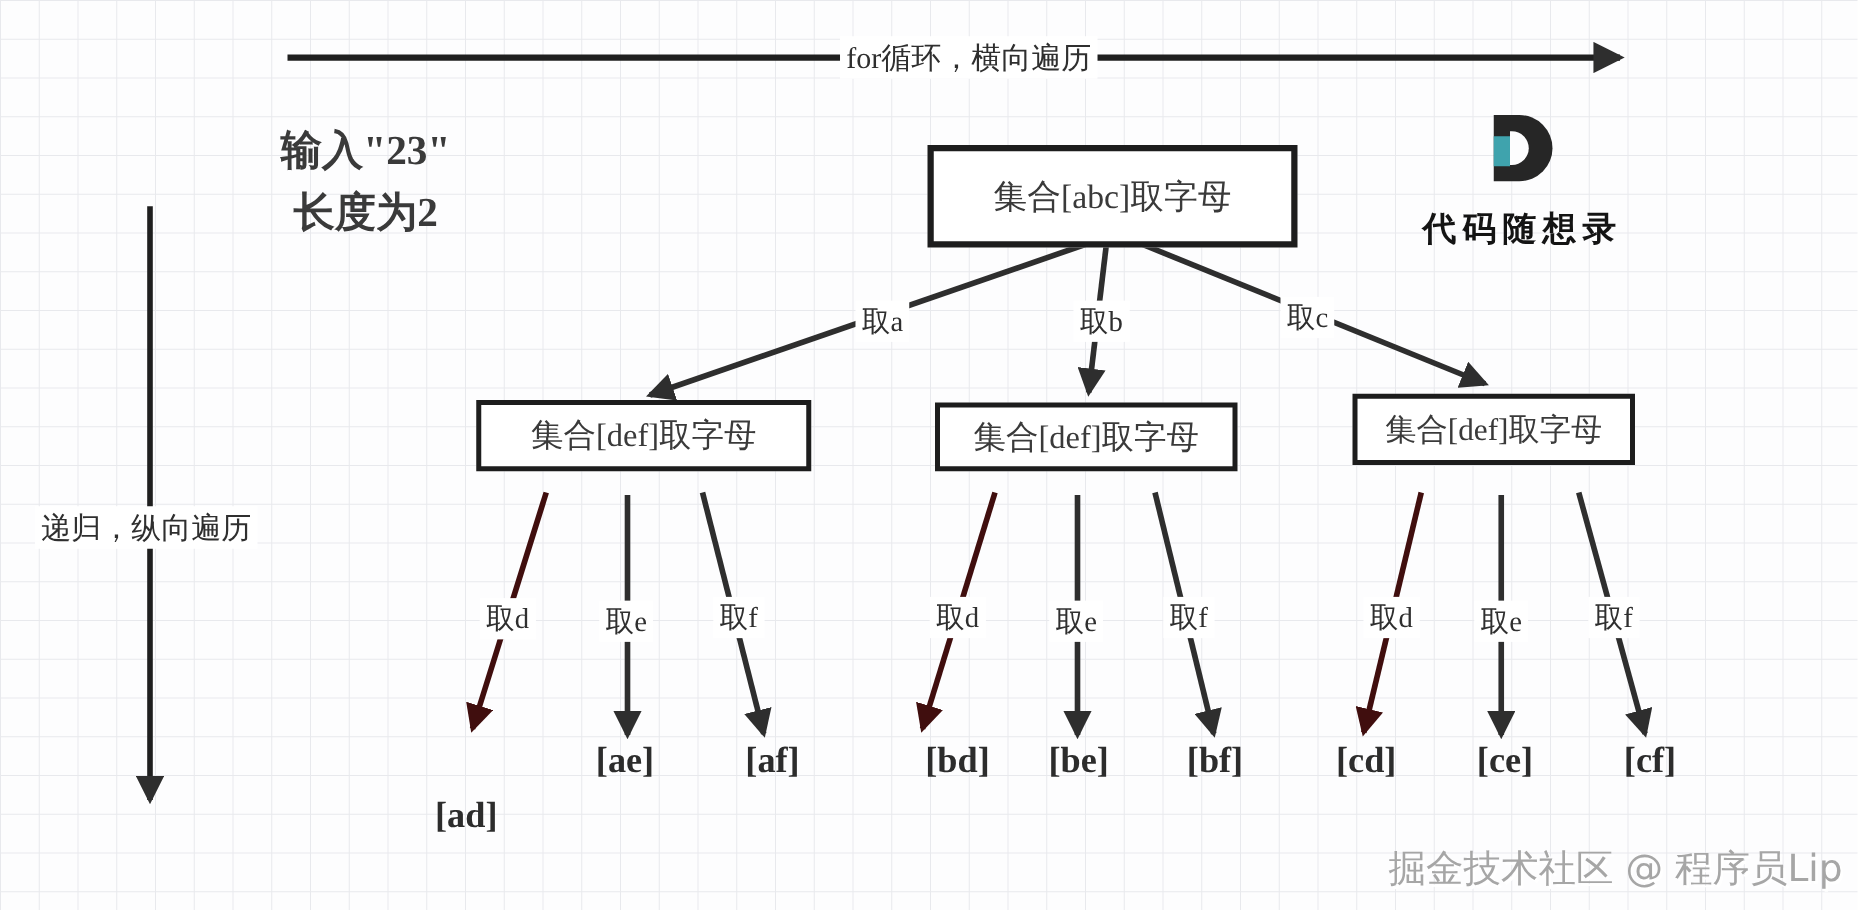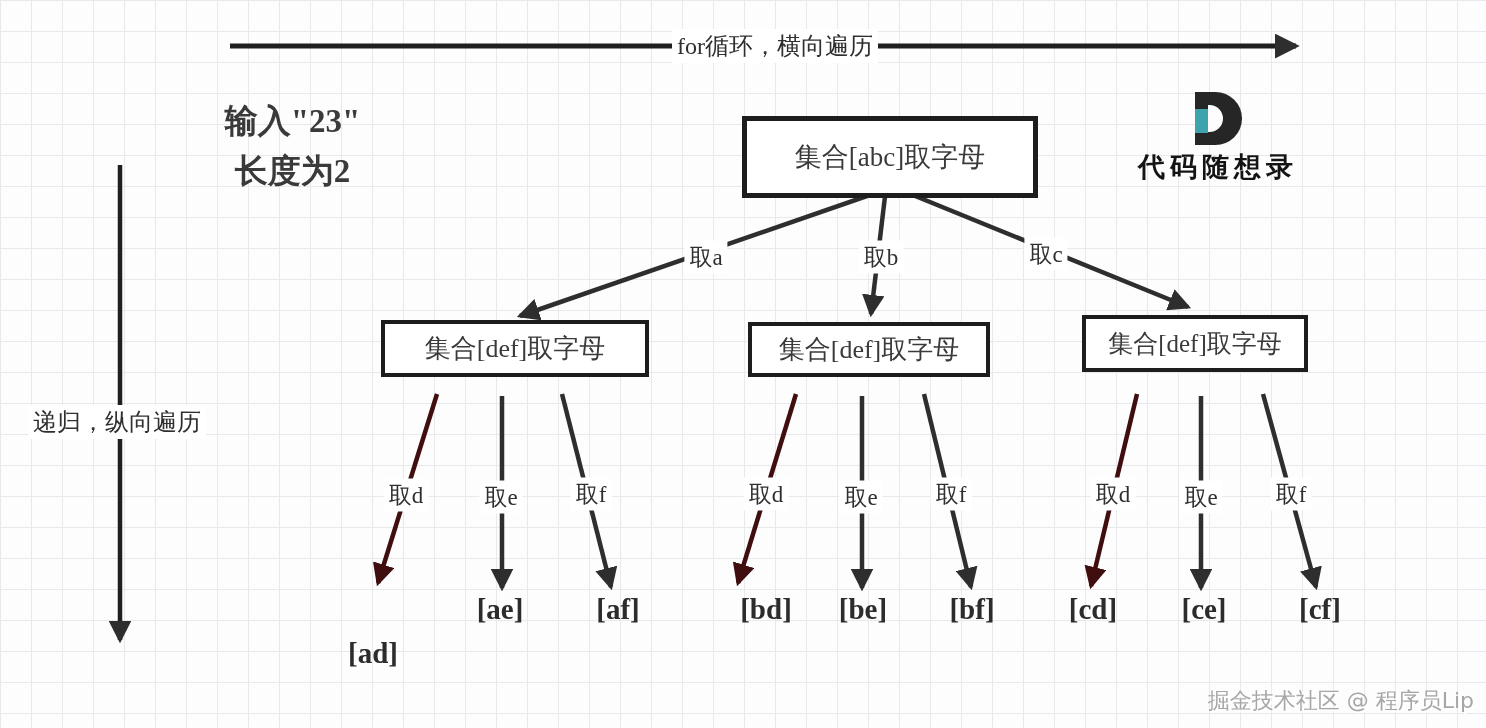--- a/index.html
+++ b/index.html
@@ -49,27 +49,27 @@
     position:absolute;z-index:2;left:144px;top:609px;
     transform:translate(0,-50%);
     font-size:25px;color:#3a3a3a;white-space:nowrap;
   }
   .logo{position:absolute;z-index:2;left:1130px;top:92px;width:176px;text-align:center;}
   .logo-d{position:relative;width:47px;height:53px;margin:0 auto;}
   .logo-d .d-body{position:absolute;left:0;top:0;width:47px;height:53px;background:#262626;border-radius:0 27px 27px 0;}
   .logo-d .d-hole{position:absolute;left:13px;top:13px;width:15px;height:27px;background:#fdfdfe;border-radius:0 14px 14px 0;}
   .logo-d .d-teal{position:absolute;left:0px;top:17px;width:13px;height:24px;background:#3fa3ad;}
   .logo-title{
-    margin-top:4px;font-weight:bold;font-size:27px;color:#141414;
+    margin-top:20px;font-weight:bold;font-size:27px;color:#141414;
     letter-spacing:5px;white-space:nowrap;
   }
   .watermark{
     position:absolute;z-index:2;right:12px;bottom:12px;
     font-family:"DejaVu Sans","Liberation Sans",sans-serif;
-    font-size:22px;color:#a6a6a6;
+    font-size:30px;color:#a6a6a6;
     text-shadow:2px 2px 0 #ffffff;
     white-space:nowrap;
   }
 </style>
 </head>
 <body>
 
 <div class="stage">
 
   <svg class="arrows" width="1486" height="728" viewBox="0 0 1486 728">

